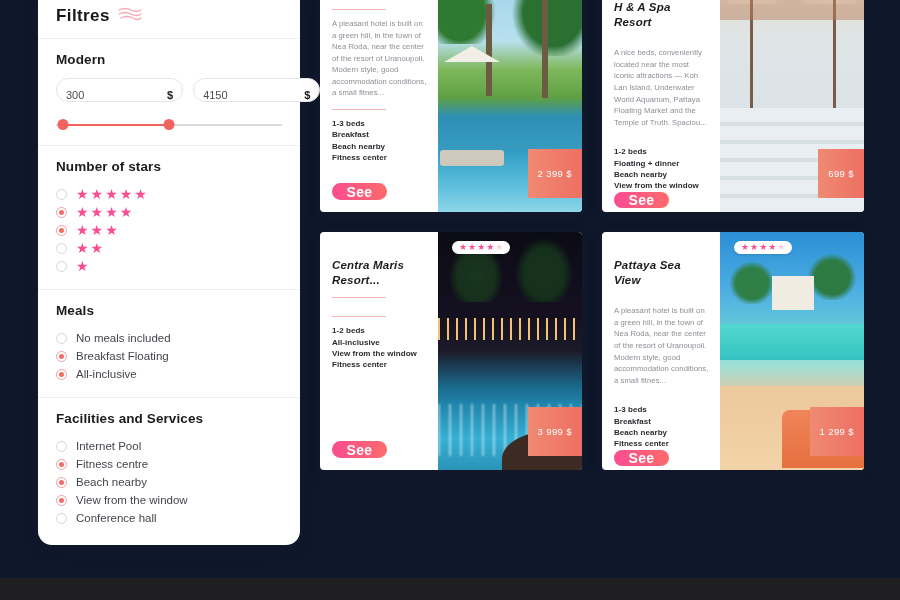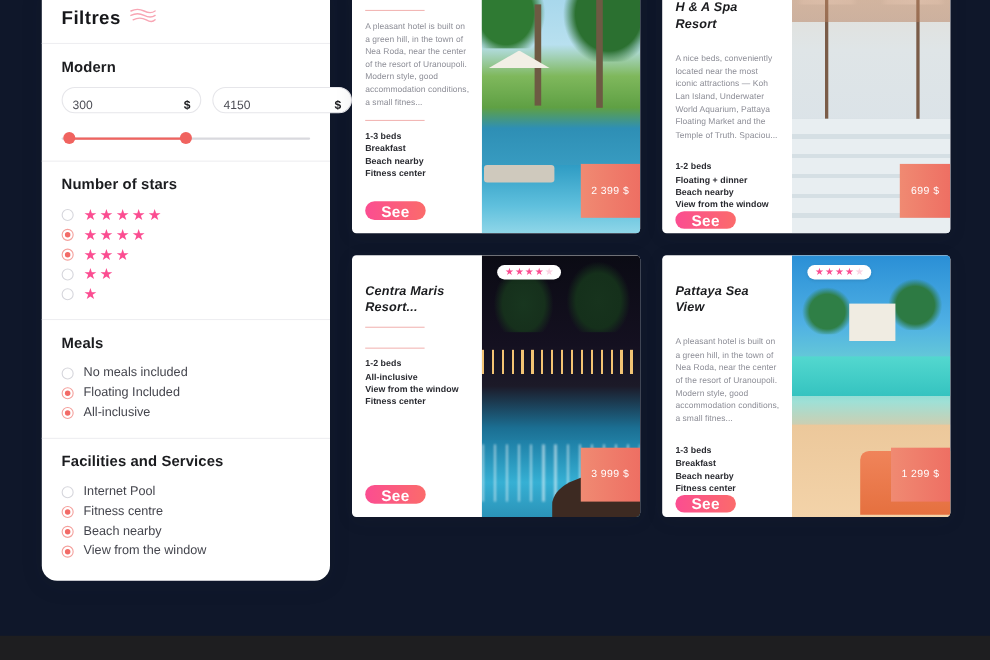--- a/index.html
+++ b/index.html
@@ -239,21 +239,21 @@
 
     <section class="sec">
       <div class="sec-title">Meals</div>
       <div id="meals-list">
           <div class="opt">
             <span class="radio"></span>
             <span class="opt-label">No meals included</span>
           </div>
           <div class="opt">
             <span class="radio on"></span>
-            <span class="opt-label">Floating Included</span>
+            <span class="opt-label">Breakfast Floating</span>
           </div>
           <div class="opt">
             <span class="radio on"></span>
             <span class="opt-label">All-inclusive</span>
           </div>
         </div>
     </section>
 
     <section class="sec">
       <div class="sec-title">Facilities and Services</div>
@@ -266,20 +266,24 @@
             <span class="radio on"></span>
             <span class="opt-label">Fitness centre</span>
           </div>
           <div class="opt">
             <span class="radio on"></span>
             <span class="opt-label">Beach nearby</span>
           </div>
           <div class="opt">
             <span class="radio on"></span>
             <span class="opt-label">View from the window</span>
+          </div>
+          <div class="opt">
+            <span class="radio"></span>
+            <span class="opt-label">Conference hall</span>
           </div>
         </div>
     </section>
 
   </aside>
 
   <main class="cards" id="cards-container">
       <div class="card-row">
         <div class="card">
           <div class="card-left">

